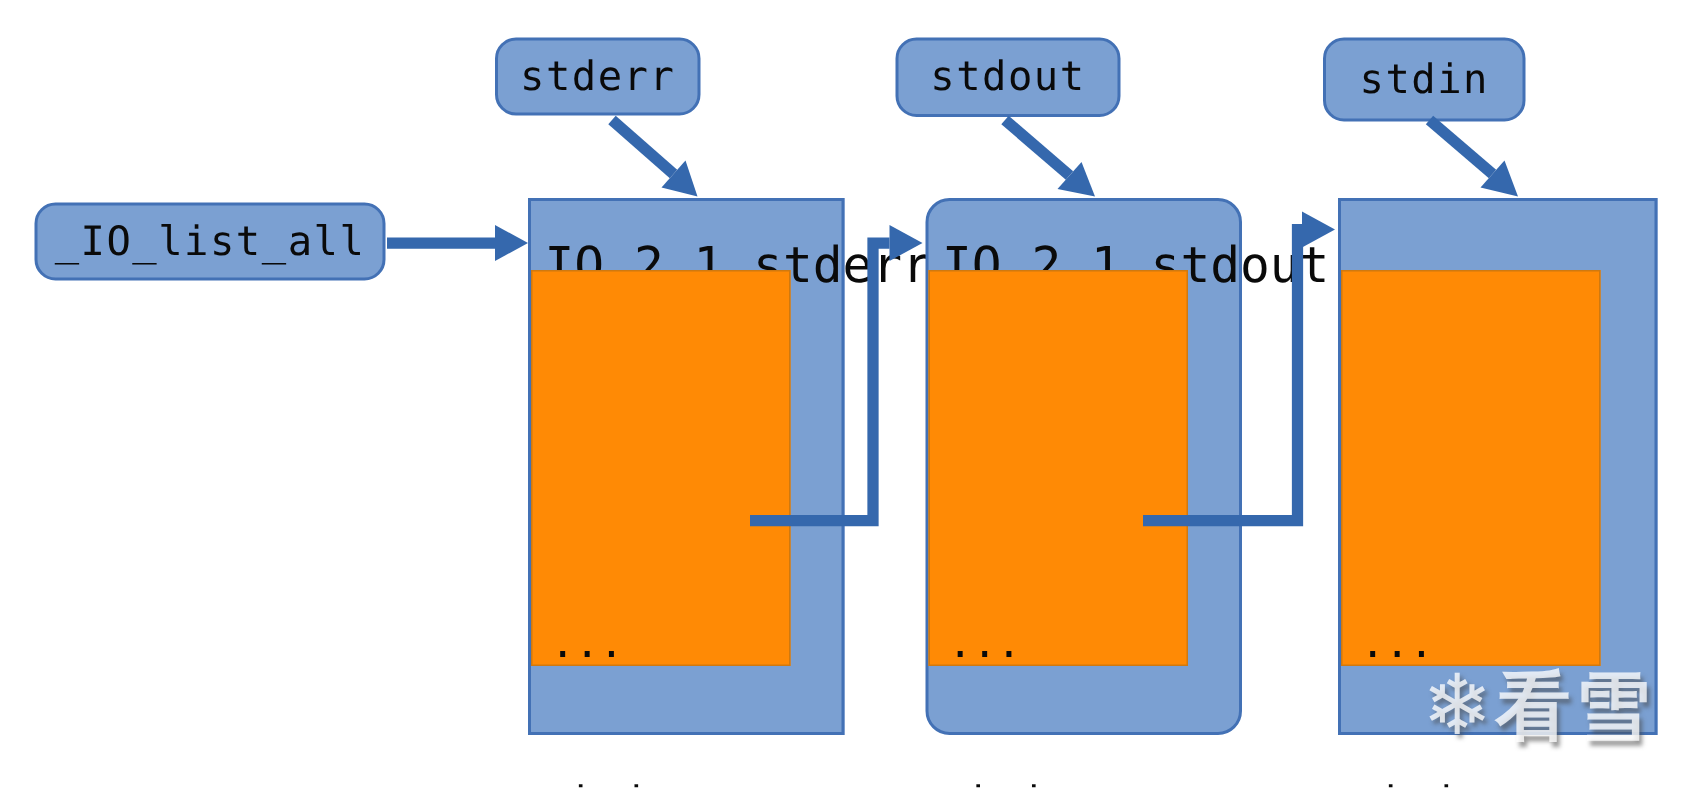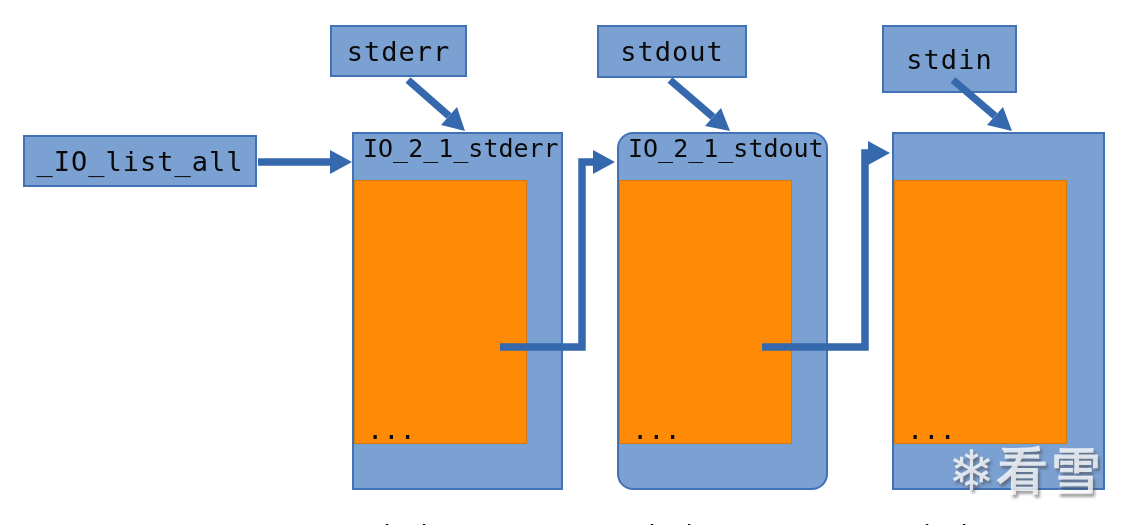--- a/index.html
+++ b/index.html
@@ -18,27 +18,28 @@
     border: 2px solid #4371B5;
     box-sizing: border-box;
     z-index: 1;
   }
   .plabel {
     display: flex;
     align-items: center;
     justify-content: center;
     font-size: 27px;
     letter-spacing: 1px;
+    border-radius: 14px;
   }
   .struct { }
   .struct-title {
     position: absolute;
-    top: 0;
+    top: 23px;
     left: 9px;
-    font-size: 25px;
+    font-size: 33px;
     white-space: nowrap;
   }
   .inner {
     position: absolute;
     left: 0;
     top: 46px;
     width: 173px;
     height: 264px;
     background: #FF8A05;
     border: 1px solid #D0790F;
@@ -82,21 +83,21 @@
   <div class="bluebox plabel" style="left:23px; top:135px; width:234px; height:52px;">
     <span>_IO_list_all</span>
   </div>
 
   <div class="bluebox plabel" style="left:330px; top:25px; width:137px; height:52px;">
     <span>stderr</span>
   </div>
   <div class="bluebox plabel" style="left:597px; top:25px; width:150px; height:53px;">
     <span>stdout</span>
   </div>
-  <div class="bluebox plabel" style="left:882px; top:25px; width:135px; height:68px;">
+  <div class="bluebox plabel" style="left:882px; top:25px; width:135px; height:56px;">
     <span>stdin</span>
   </div>
 
   <div class="bluebox struct" style="left:352px; top:132px; width:211px; height:358px;">
     <div class="struct-title">IO_2_1_stderr</div>
     <div class="inner">
       <div class="rows">
         <div>...</div>
         <div>chain</div>
         

